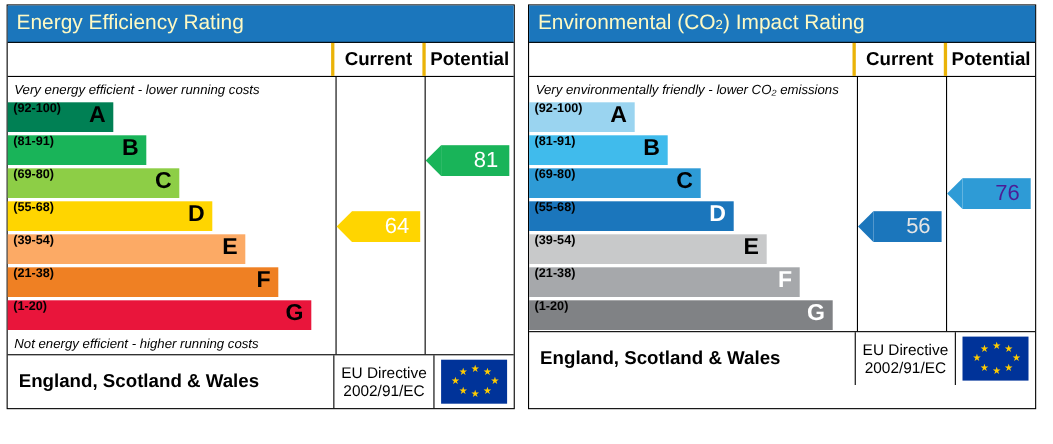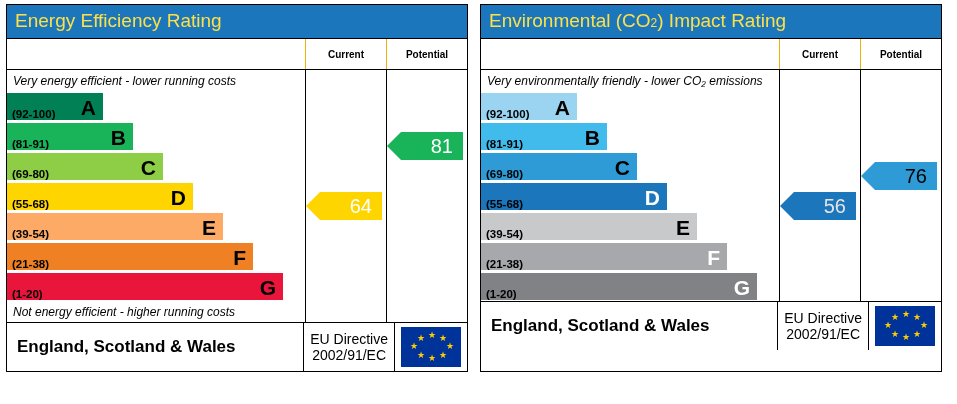--- a/index.html
+++ b/index.html
@@ -1,29 +1,29 @@
 <!DOCTYPE html>
 <html><head>
 <meta charset="utf-8">
 <style>
   html,body{margin:0;padding:0;background:#fff;}
   body{width:957px;height:404px;font-family:"Liberation Sans",sans-serif;}
   .wrap{display:flex;gap:12px;padding:4px 6px;box-sizing:border-box;}
   .chart{width:462px;border:1px solid #000;box-sizing:border-box;background:#fff;}
-  .title{background:#1b76bc;color:#fde047;font-size:19px;padding:5px 8px 6px 8px;border-bottom:1px solid #000;}
+  .title{background:#1b76bc;color:#fef9c3;font-size:19px;padding:5px 8px 6px 8px;border-bottom:1px solid #000;}
   .title .sub{font-size:12px;vertical-align:baseline;}
   .hdr{display:flex;border-bottom:1px solid #000;height:30px;}
   .hdr .spacer{flex:1;}
-  .hdr .cell{width:80px;border-left:1px solid #eab308;display:flex;align-items:center;justify-content:center;font-size:10px;font-weight:bold;}
+  .hdr .cell{width:80px;border-left:3px solid #eab308;display:flex;align-items:center;justify-content:center;font-size:17px;font-weight:bold;}
   .body{display:flex;}
   .bars{flex:1;position:relative;}
   .note{font-size:12px;font-style:italic;padding:4px 6px 3px 6px;}
   .note.bottom{border-top:0;}
   .row{height:30px;display:flex;align-items:center;position:relative;}
-  .bar{height:27px;display:flex;align-items:flex-end;justify-content:space-between;box-sizing:border-box;padding:0 7px 0 5px;color:#000;}
+  .bar{height:27px;display:flex;align-items:flex-start;justify-content:space-between;box-sizing:border-box;padding:0 7px 0 5px;color:#000;}
   .bar .rng{font-size:11.5px;font-weight:bold;}
   .bar .ltr{font-size:21px;font-weight:bold;}
   .bar .ltr.white{color:#fff;}
   .col{width:80px;border-left:1px solid #000;position:relative;}
   .arrowbox{position:absolute;left:0;right:0;height:30px;display:flex;align-items:center;}
   .arrow{position:relative;height:28px;display:flex;align-items:center;justify-content:flex-end;padding-right:10px;color:#fff;font-size:20px;box-sizing:border-box;}
   .arrow.left{margin-left:14px;margin-right:4px;width:62px;}
   .arrow.left:before{content:"";position:absolute;left:-14px;top:0;border-top:14px solid transparent;border-bottom:14px solid transparent;border-right:14px solid currentColor;}
   .footer{display:flex;border-top:1px solid #000;height:48px;align-items:stretch;}
   .footer .region{flex:1;display:flex;align-items:center;padding-left:10px;font-size:17px;font-weight:bold;}
@@ -187,21 +187,21 @@
       <div class="col">
         <div class="arrowbox" style="top:121px;">
           <div class="arrow left" style="background:#1b76bc;color:#1b76bc;">
             <span style="color:#e5e5e5;">56</span>
           </div>
         </div>
       </div>
       <div class="col">
         <div class="arrowbox" style="top:91px;">
           <div class="arrow left" style="background:#2e9bd6;color:#2e9bd6;">
-            <span style="color:#000000;">76</span>
+            <span style="color:#4c1d95;">76</span>
           </div>
         </div>
       </div>
     </div>
     <div class="footer">
       <div class="region">England, Scotland &amp; Wales</div>
       <div class="dir">
         <span>EU Directive</span>
         <span>2002/91/EC</span>
       </div>

